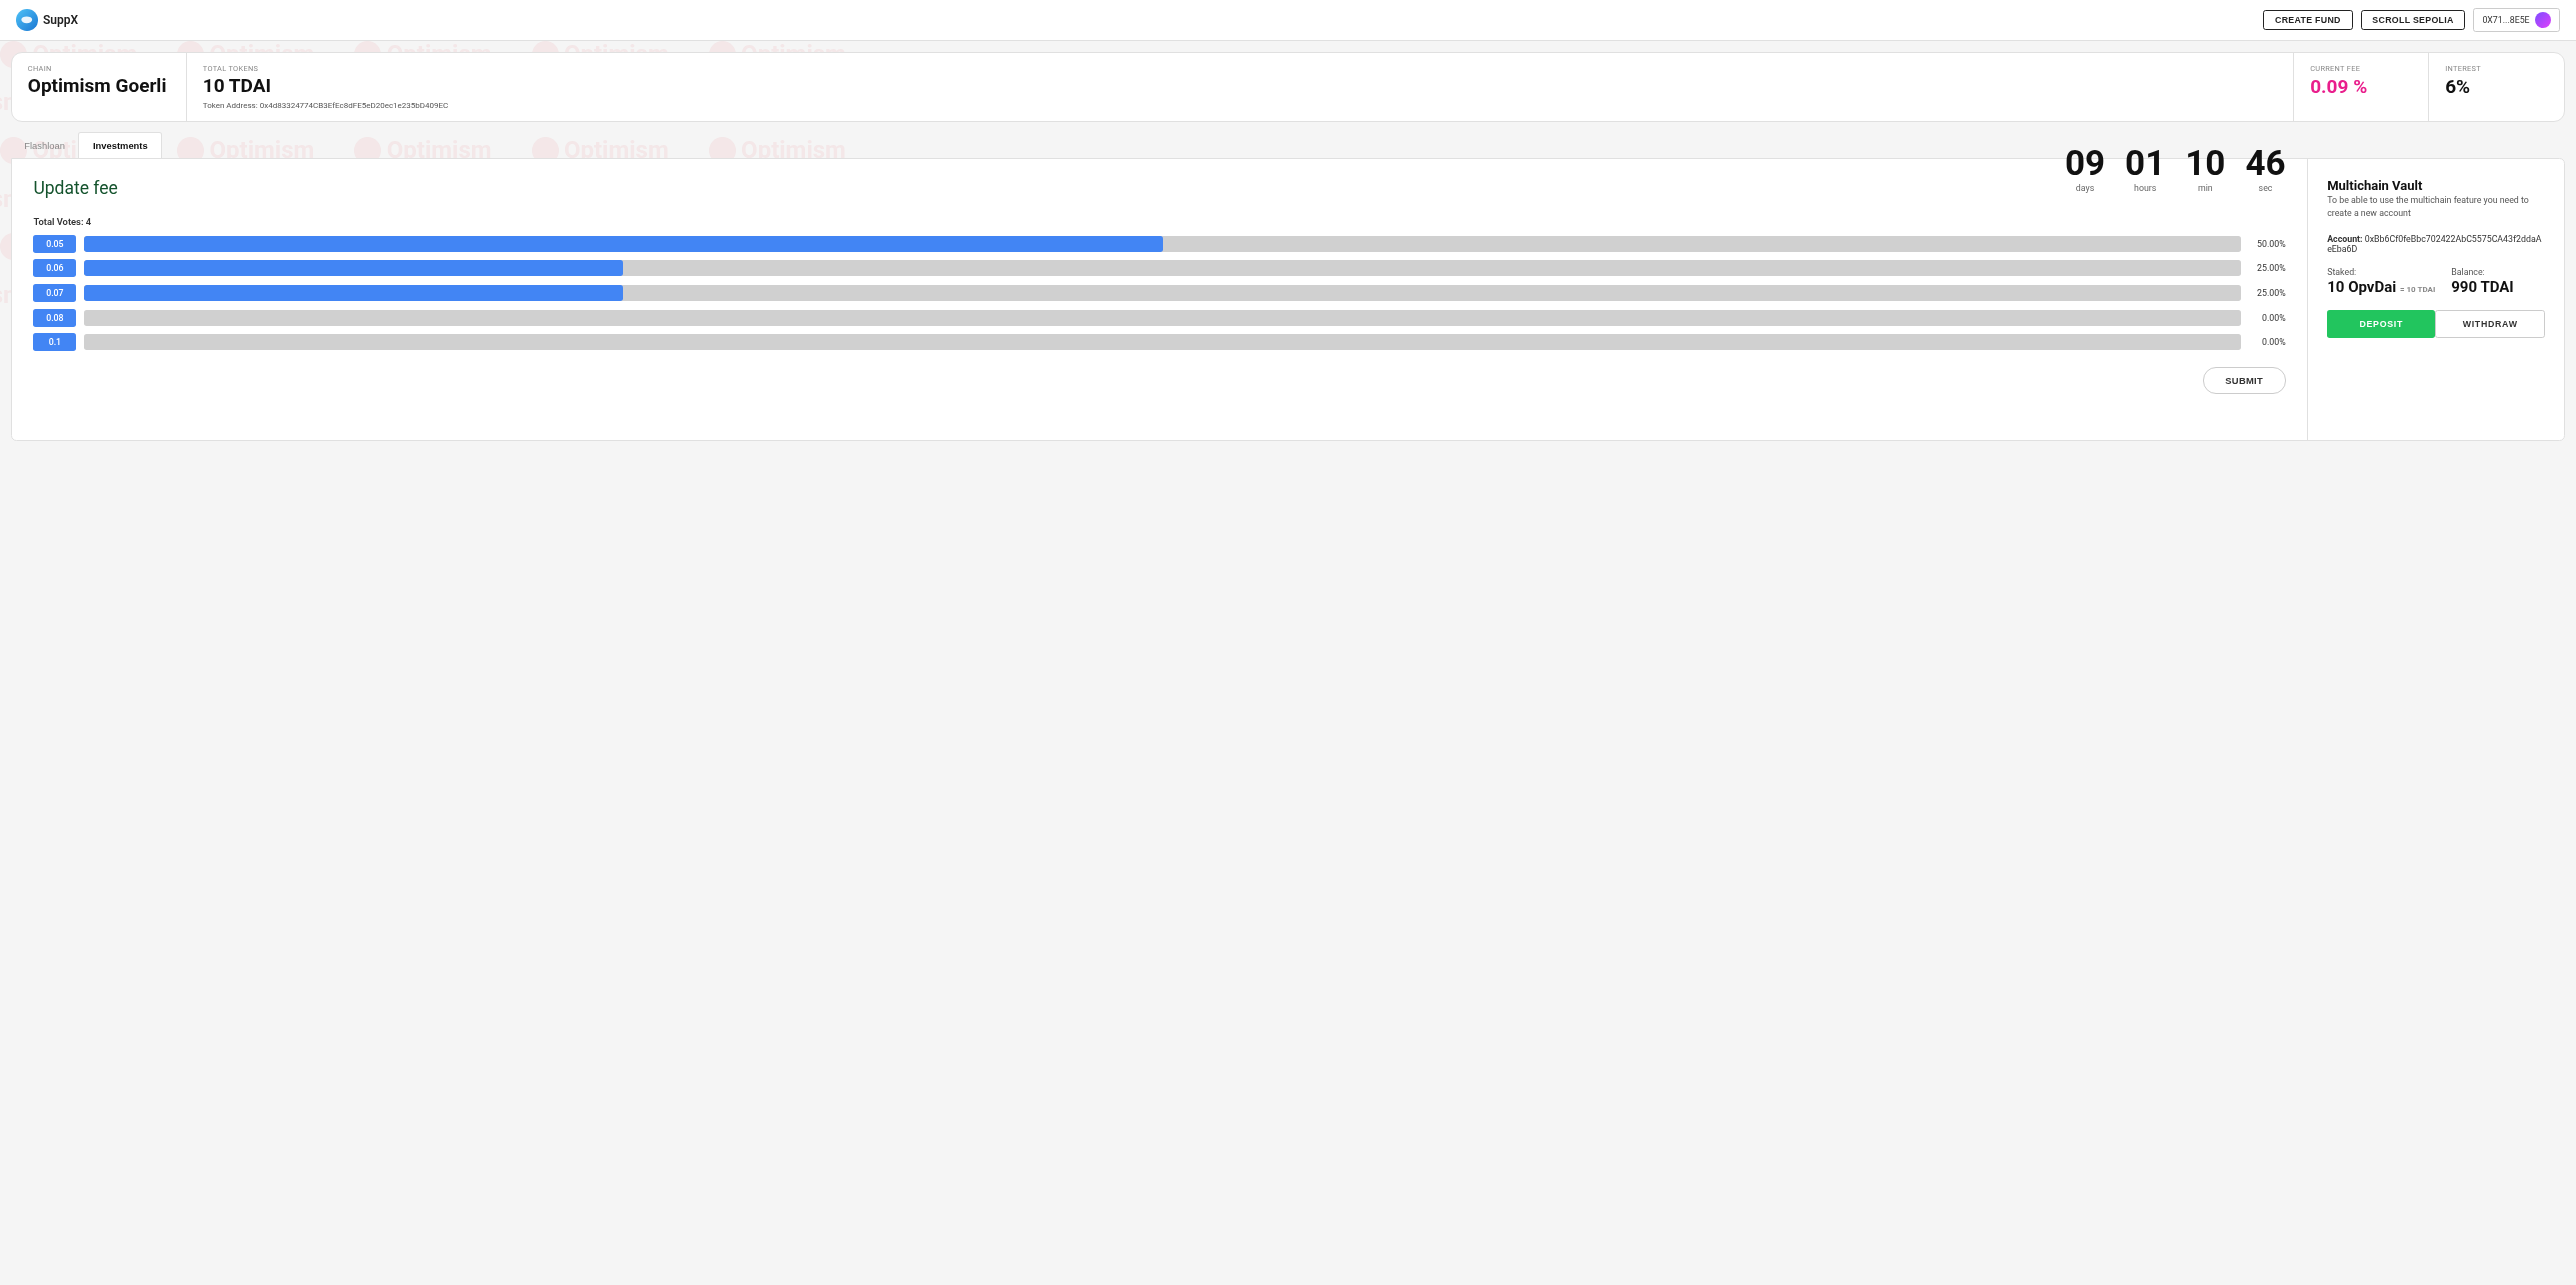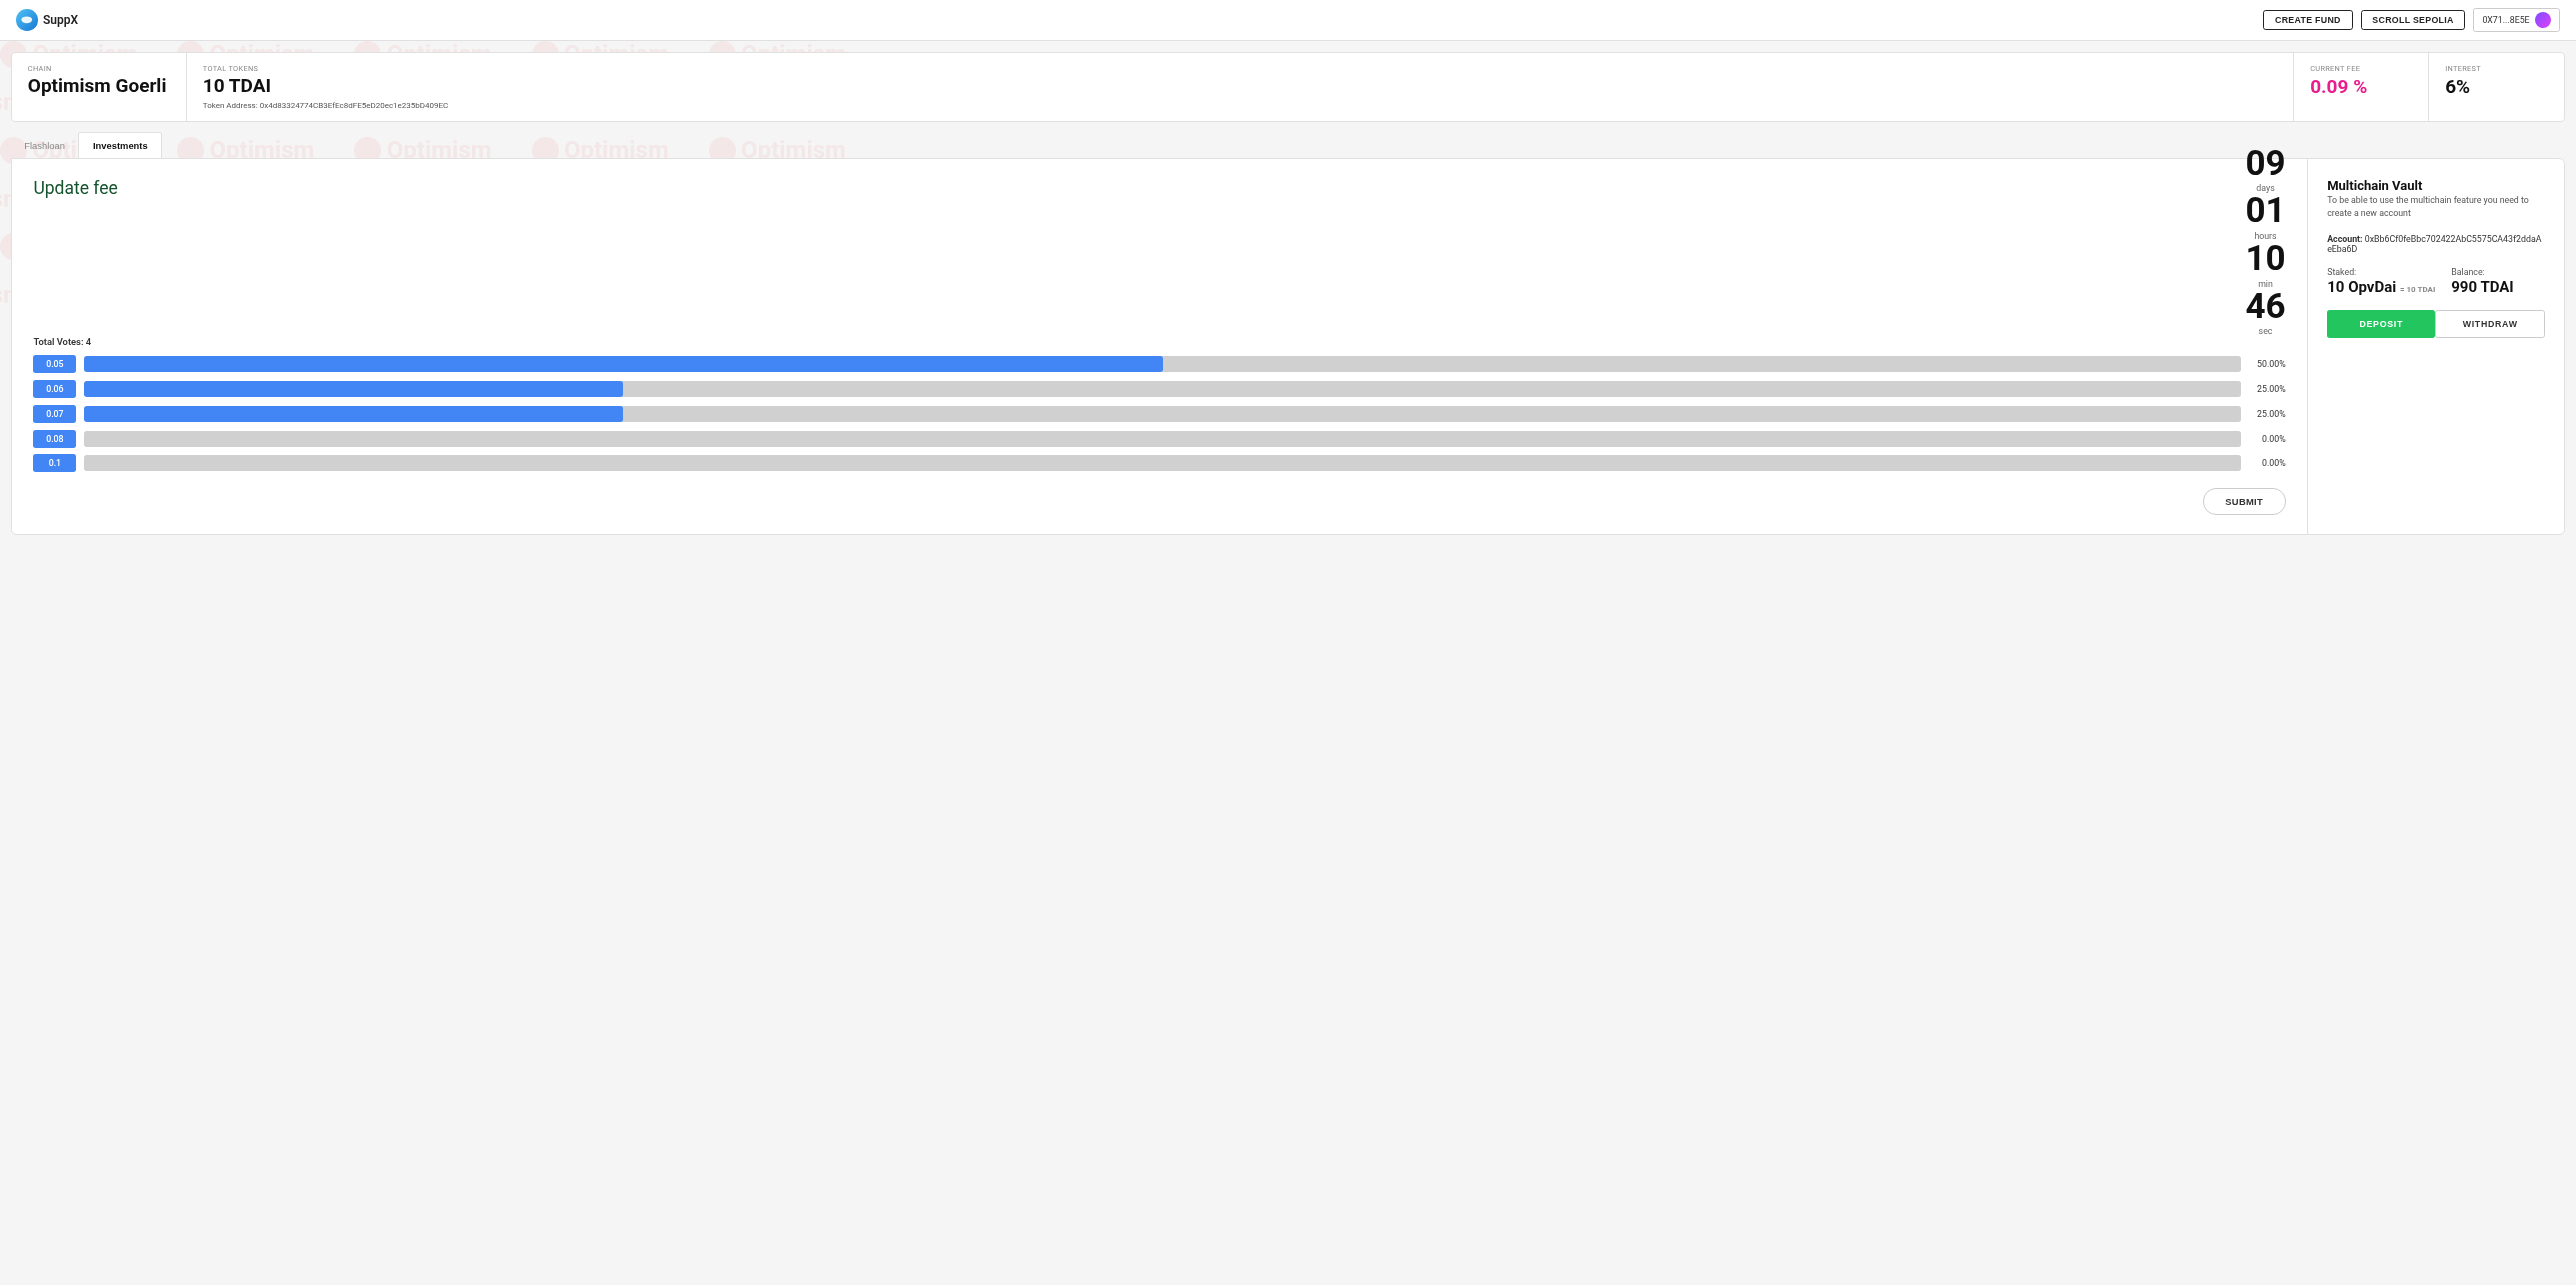--- a/index.html
+++ b/index.html
@@ -121,21 +121,21 @@
     
     .main {
       position: relative;
       z-index: 1;
       padding: 10.8px;
     }
 
     
     .info-bar {
       background: #fff;
-      border-radius: 4px;
+      border-radius: 11px;
       border: 0.7px solid #e0e0e0;
       display: flex;
       padding: 0;
       margin-bottom: 10.8px;
       overflow: hidden;
     }
     .info-section {
       padding: 10.8px 16px;
       border-right: 0.7px solid #e0e0e0;
     }
@@ -218,24 +218,23 @@
       font-size: 17.5px;
       font-weight: 400;
       color: #14532d;
       margin-bottom: 18px;
     }
 
     
     .countdown {
       display: flex;
       align-items: flex-end;
-      gap: 0;
+      gap: 20px;
       float: right;
       margin-top: -32px;
-      flex-direction: column;
     }
     .countdown-unit {
       text-align: center;
     }
     .countdown-number {
       font-size: 35px;
       font-weight: 700;
       color: #111;
       line-height: 1;
     }

